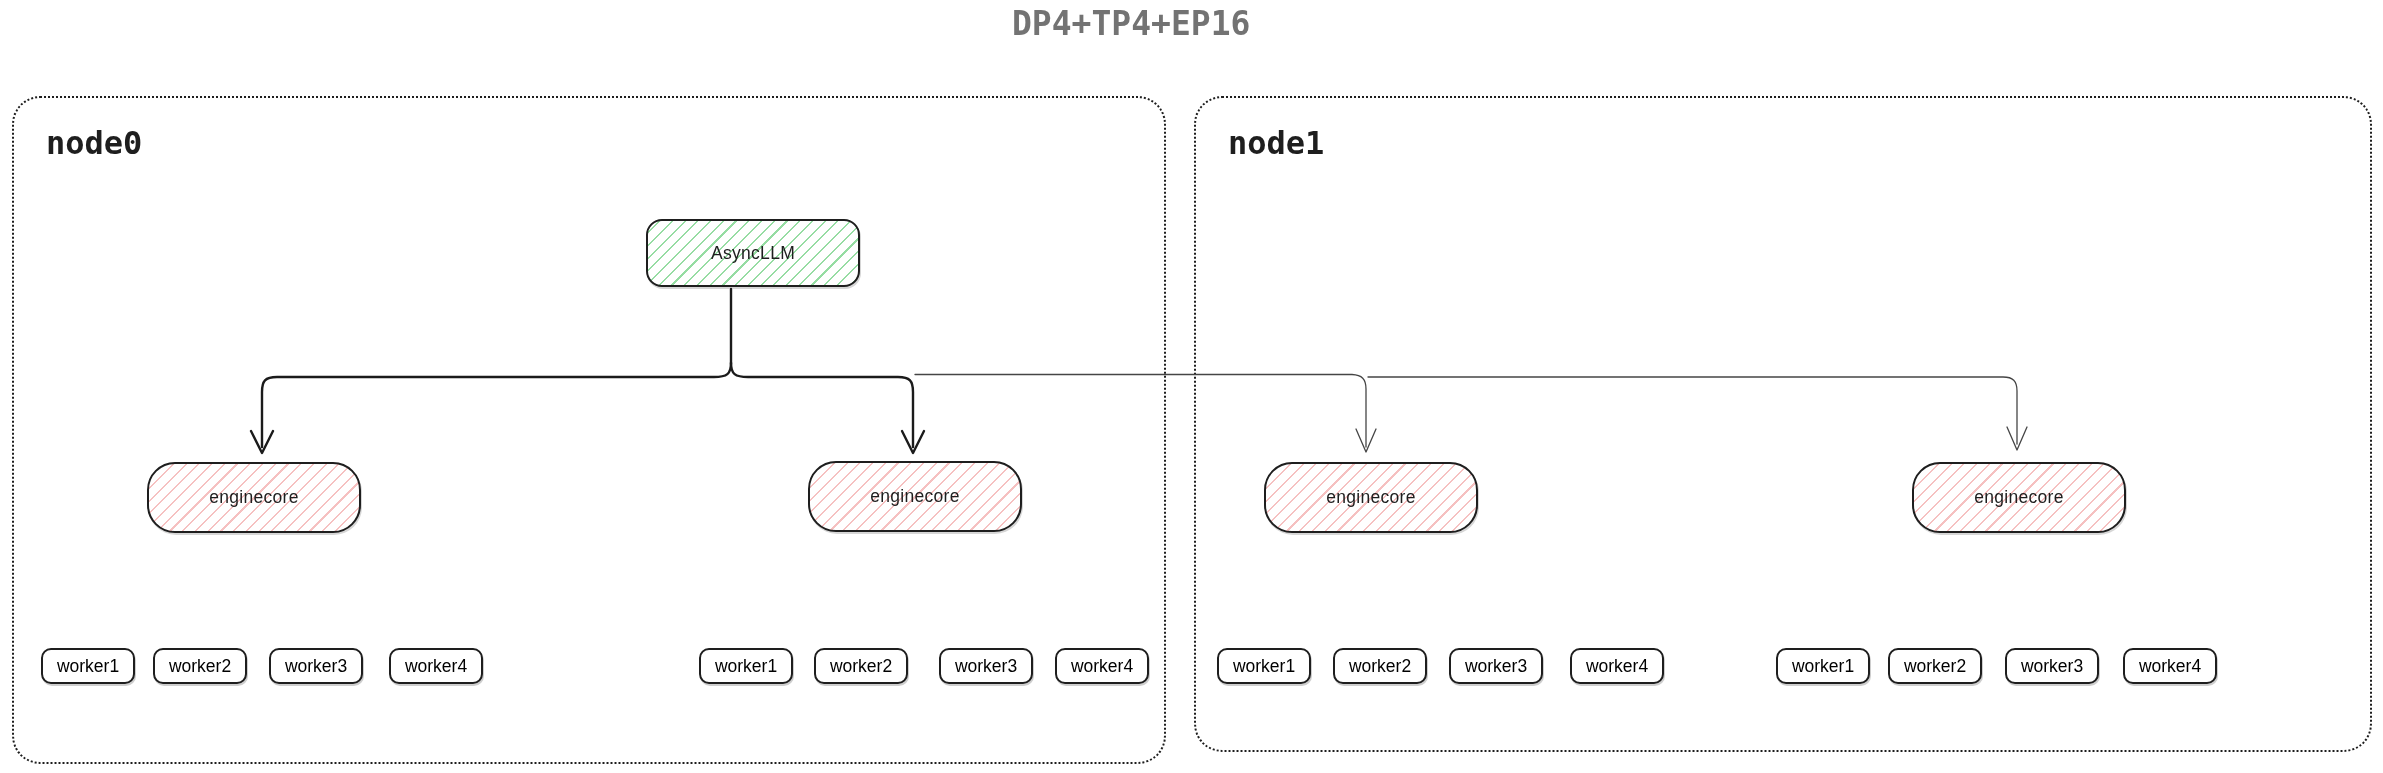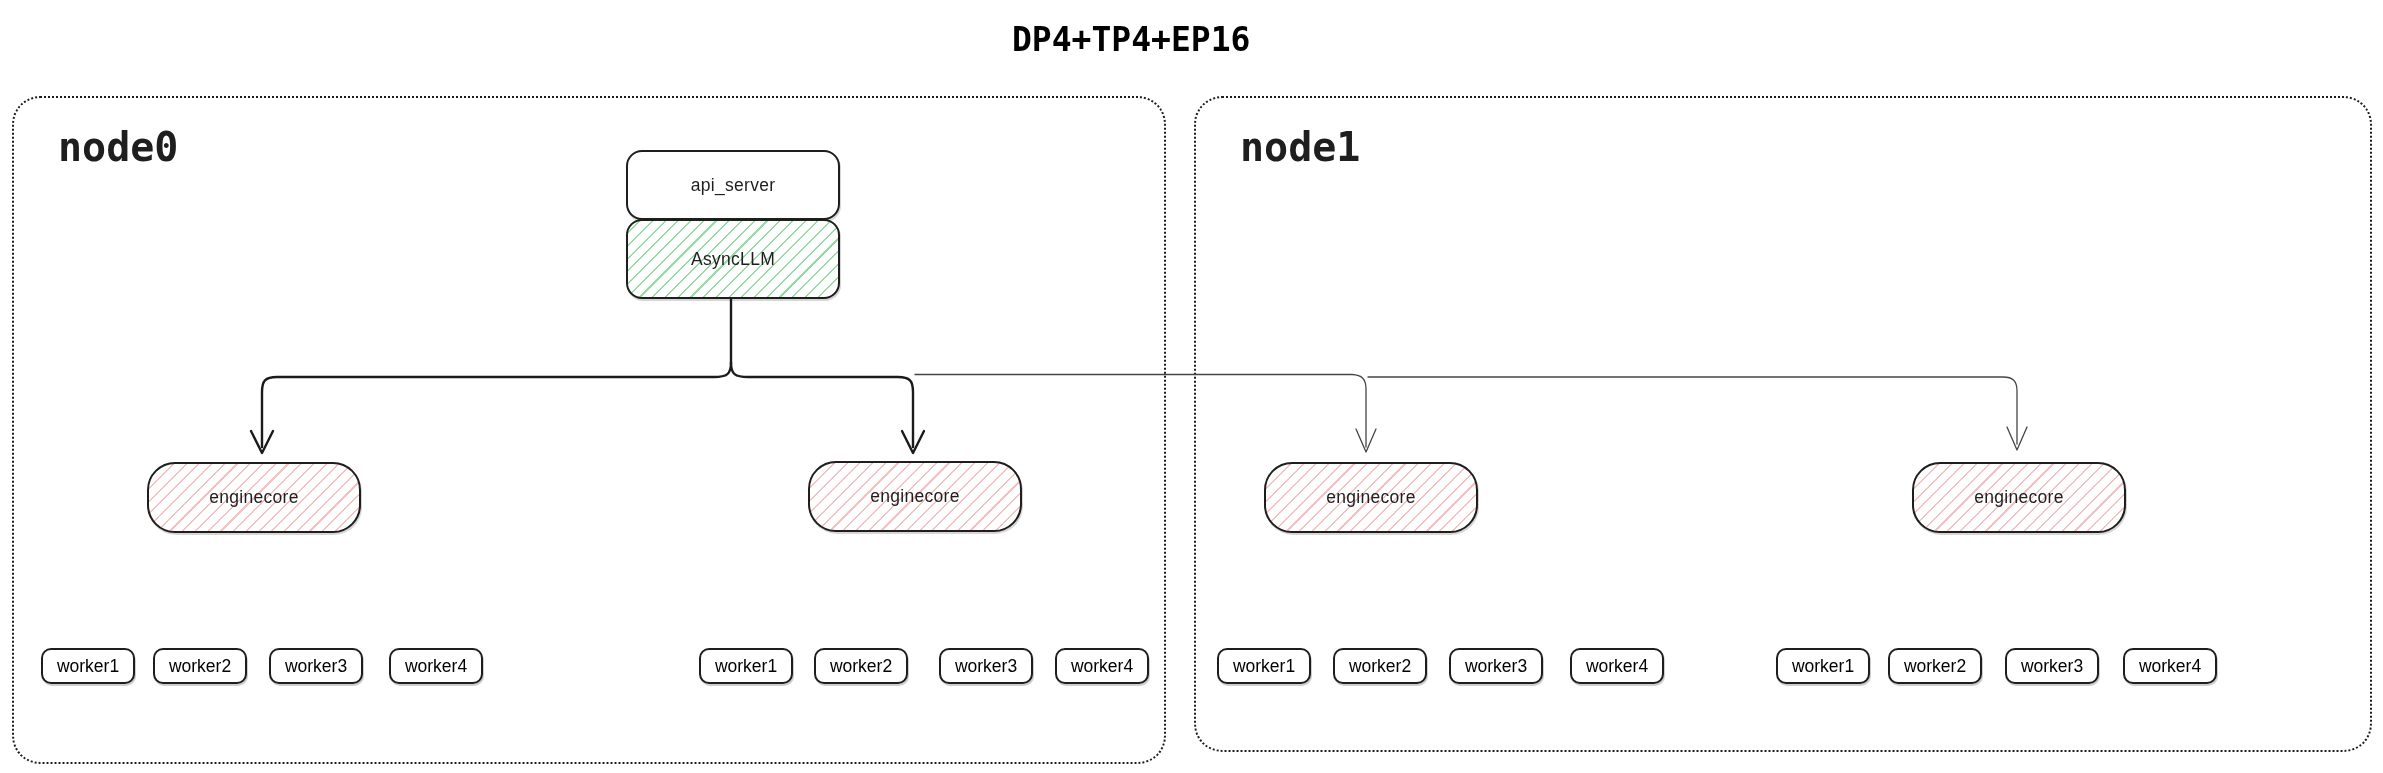--- a/index.html
+++ b/index.html
@@ -16,38 +16,37 @@
     color: #1e1e1e;
     overflow: hidden;
   }
   .diagram-title {
     position: absolute;
     left: 1012px;
     top: 4px;
     font-family: "DejaVu Sans Mono", monospace;
     font-size: 33px;
     font-weight: bold;
-    color: #000000;
+    color: #737373;
     white-space: nowrap;
-    margin-top: 16px;
   }
   .node {
     position: absolute;
     border: 2.5px dotted #1e1e1e;
     border-radius: 28px;
     background: transparent;
   }
   .node-0 { left: 12px;   top: 96px; width: 1150px; height: 664px; }
   .node-1 { left: 1194px; top: 96px; width: 1174px; height: 652px; }
   .node-label {
     position: absolute;
-    left: 44px;
+    left: 32px;
     top: 26px;
     font-family: "DejaVu Sans Mono", monospace;
-    font-size: 40px;
+    font-size: 32px;
     font-weight: bold;
     color: #1e1e1e;
   }
   .connectors {
     position: absolute;
     left: 0;
     top: 0;
     width: 2383px;
     height: 773px;
     pointer-events: none;
@@ -65,21 +64,21 @@
     color: #1e1e1e;
     box-shadow: 1px 2px 0 rgba(30,30,30,0.18);
   }
   .box-lg {
     width: 214px;
     height: 70px;
     border-radius: 16px;
   }
   .api-server  { left: 626px; top: 150px; }
   .async-llm   {
-    left: 626px; top: 219px; height: 80px;
+    left: 646px; top: 219px; height: 68px;
     background: #ffffff repeating-linear-gradient(
       135deg,
       rgba(64,192,87,0) 0px, rgba(64,192,87,0) 7.5px,
       rgba(64,192,87,0.55) 7.5px, rgba(64,192,87,0.55) 9px);
   }
   .enginecore {
     width: 214px;
     height: 71px;
     border-radius: 28px;
     background: #ffffff repeating-linear-gradient(
@@ -135,21 +134,20 @@
     </g>
 
     <g stroke="#454545" stroke-width="1.3" fill="none" stroke-linecap="round" stroke-linejoin="round">
       <path d="M915 374.5 L1352 374.5 C1362 375 1366 379 1366 389 L1366 447"></path>
       <path d="M1356 429 L1366 452 L1376 429"></path>
       <path d="M1368 377 L2003 377 C2013 377 2017 381 2017 391 L2017 444"></path>
       <path d="M2007 427 L2017 450 L2027 427"></path>
     </g>
   </svg>
 
-  <div class="box box-lg api-server">api_server</div>
   <div class="box box-lg async-llm">AsyncLLM</div>
 
   <div class="box enginecore ec-1">enginecore</div>
   <div class="box enginecore ec-2">enginecore</div>
   <div class="box enginecore ec-3">enginecore</div>
   <div class="box enginecore ec-4">enginecore</div>
 
   <div class="worker" style="left:41px">worker1</div>
   <div class="worker" style="left:153px">worker2</div>
   <div class="worker" style="left:269px">worker3</div>

